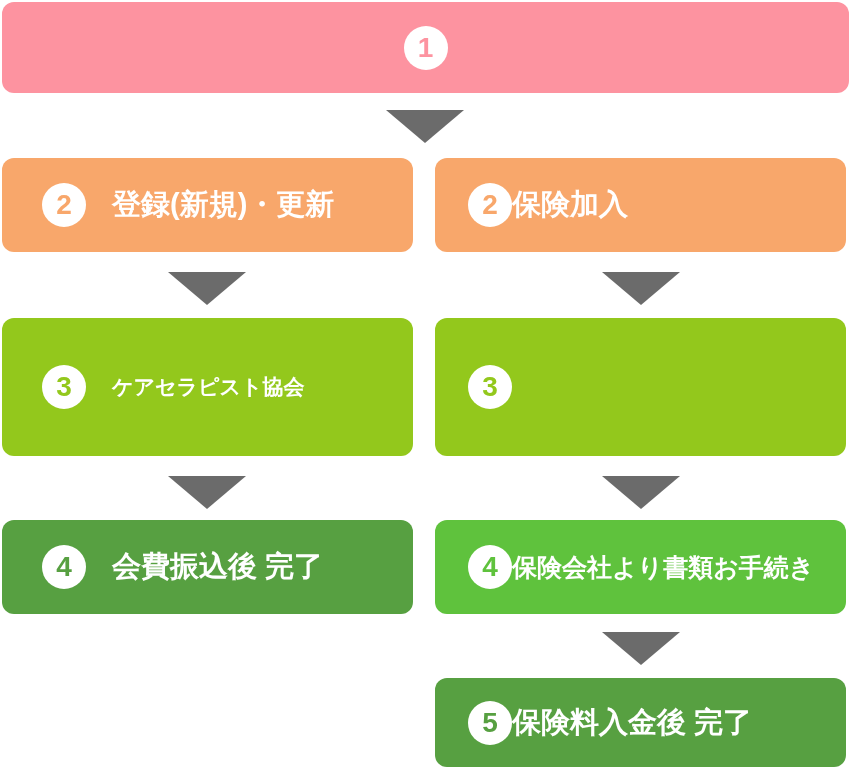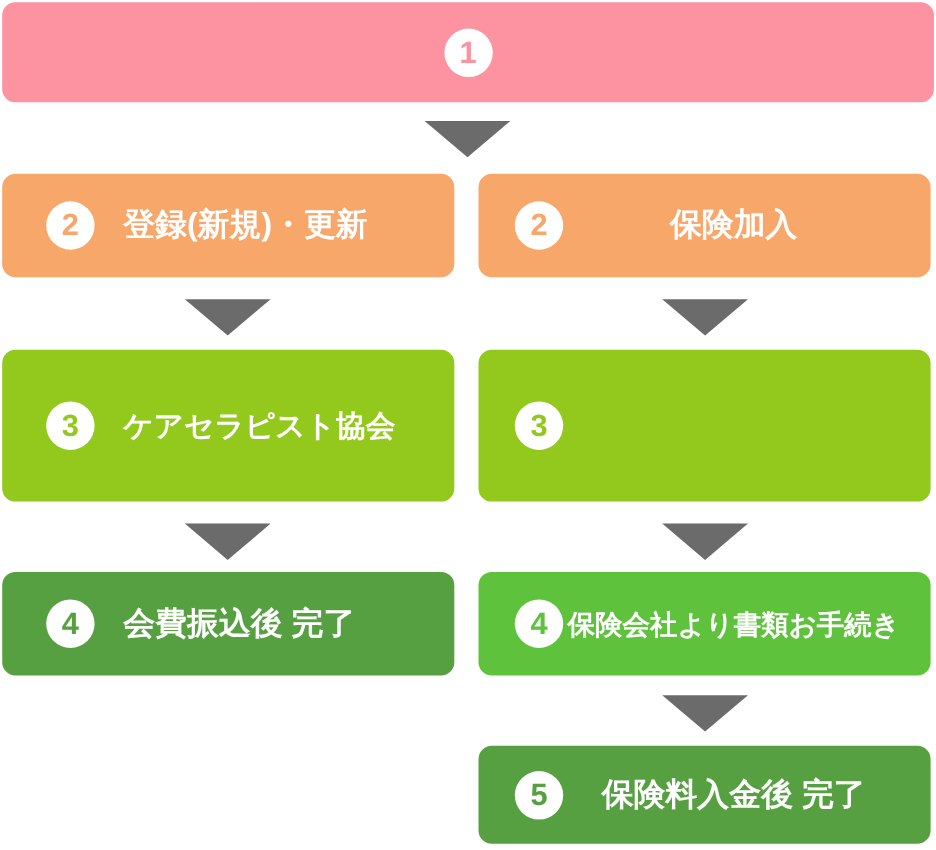--- a/index.html
+++ b/index.html
@@ -64,30 +64,30 @@
     font-size: 29px;
   }
   
   .box-right {
     left: 435px; width: 411px;
     padding-left: 33px;
     font-size: 29px;
   }
   .box-right .label-center {
     flex: 1;
-    text-align: center;
+    text-align: left;
     padding-right: 24px;
   }
   .row2 { top: 158px; height: 94px; }
   .row3 { top: 318px; height: 138px; }
   .row4 { top: 520px; height: 94px; }
   .row5 { top: 678px; height: 89px; }
 
   .two-line {
-    font-size: 27px;
+    font-size: 21px;
     line-height: 1.5;
   }
   .small-label {
     font-size: 25px !important;
   }
 
   .arrow-down {
     position: absolute;
     width: 0;
     height: 0;

